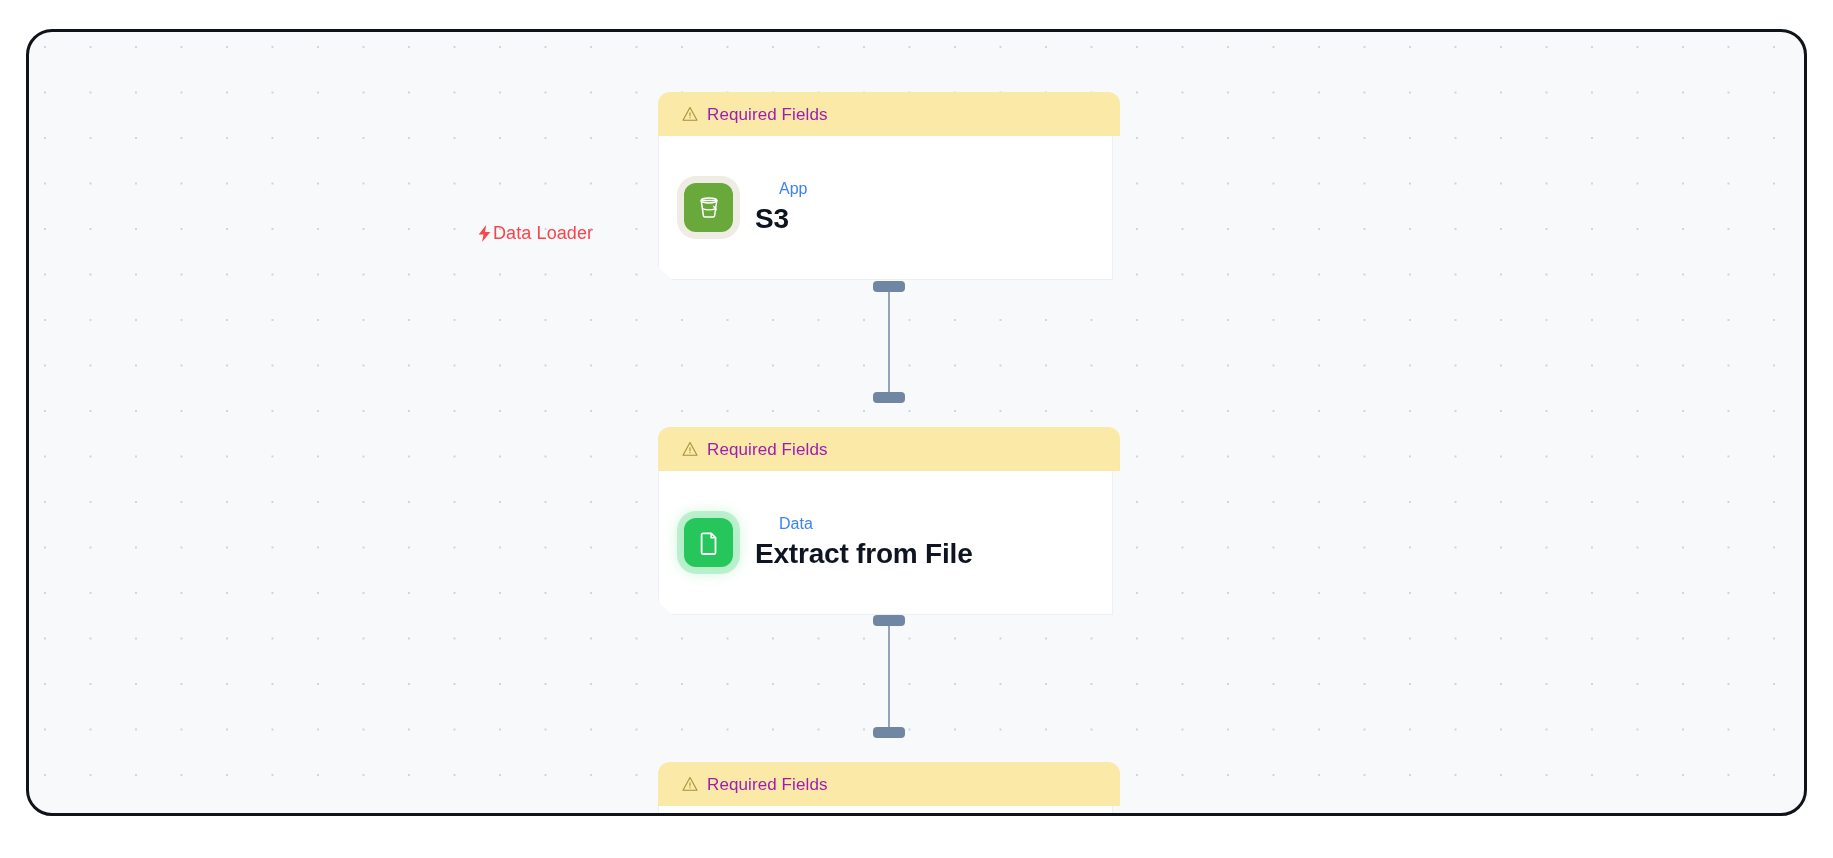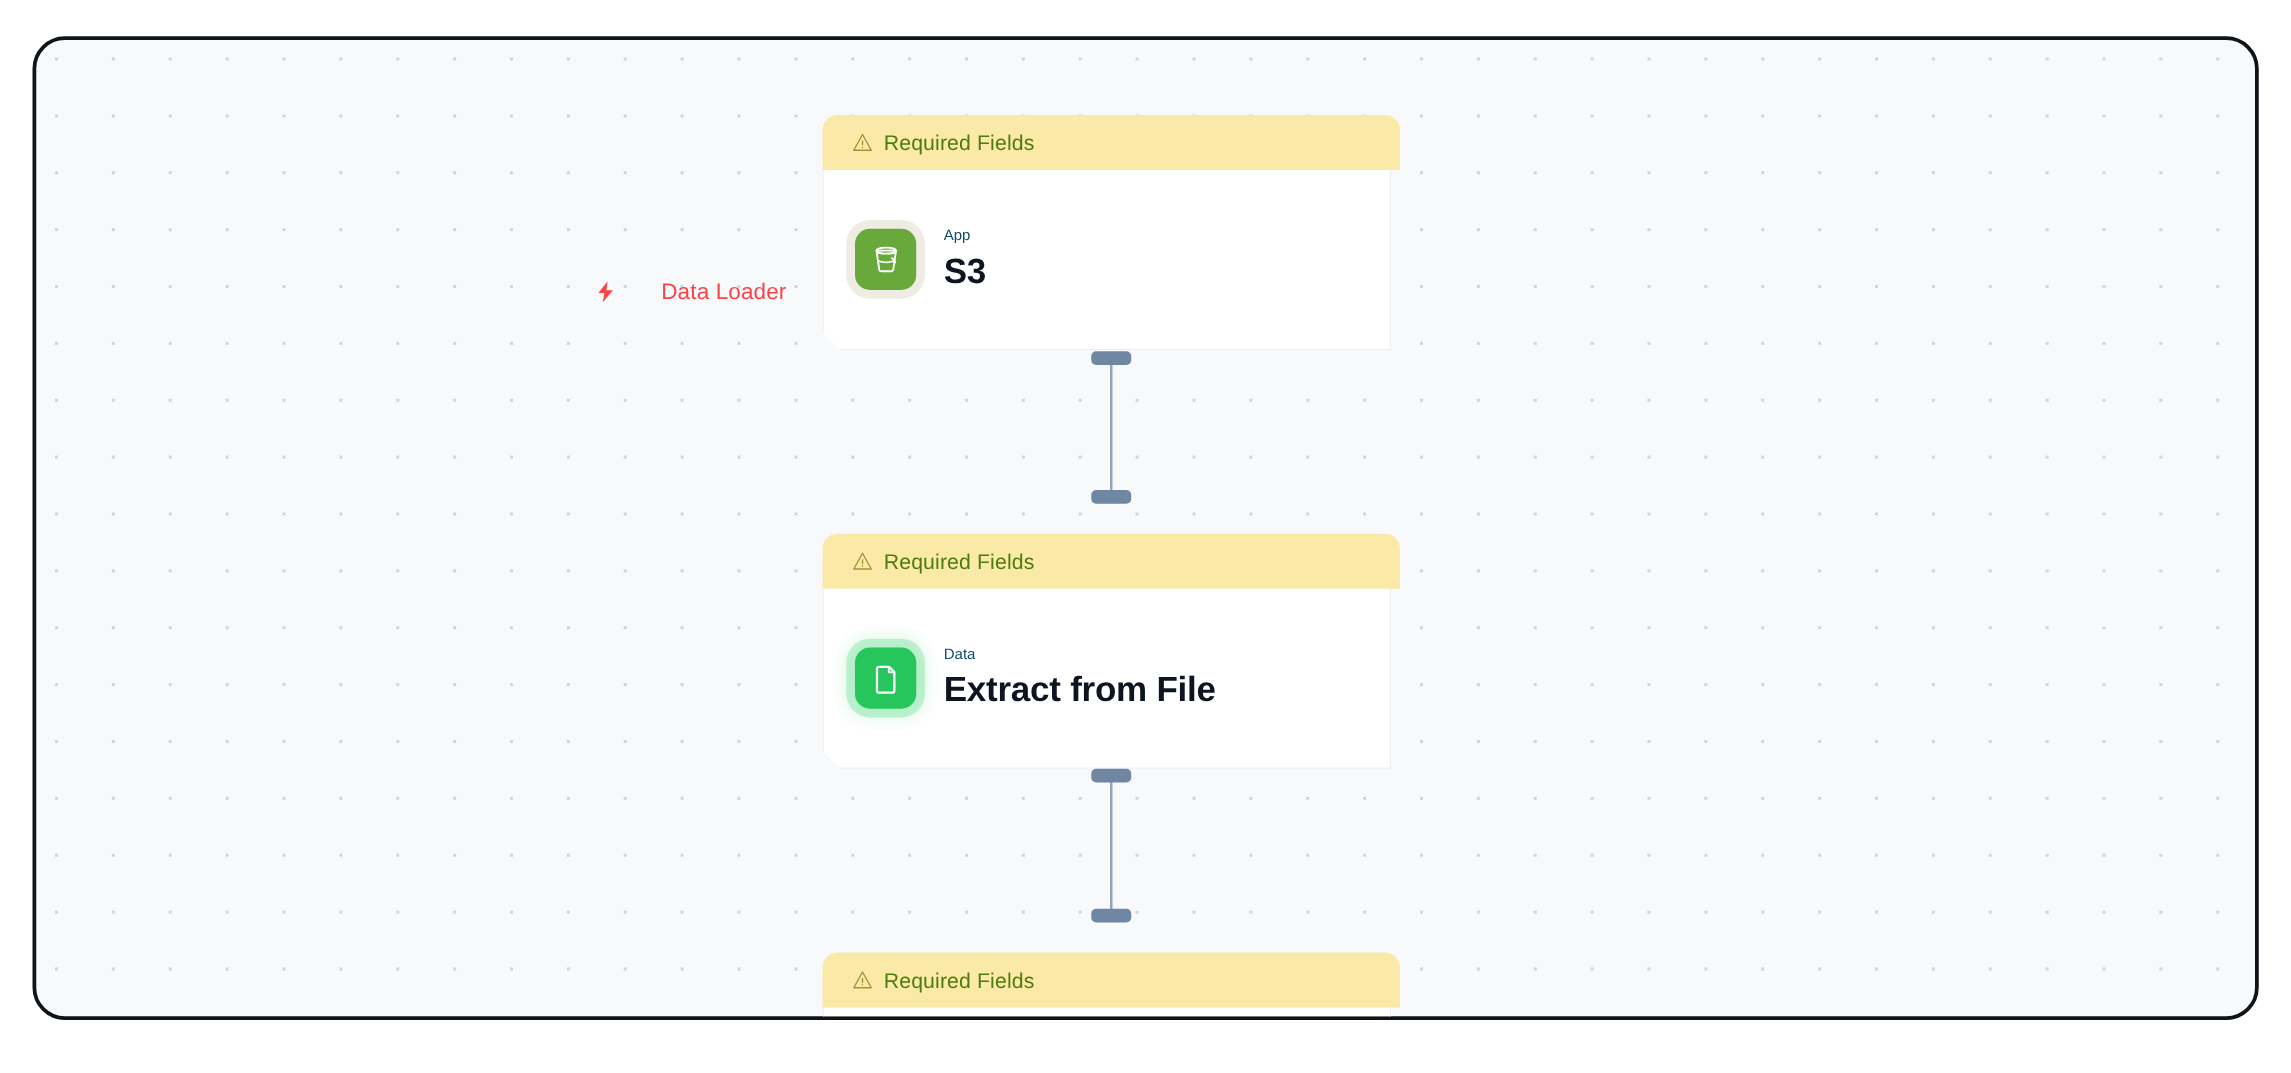--- a/index.html
+++ b/index.html
@@ -69,21 +69,21 @@
     width: 16px;
     height: 16px;
     display: block;
     flex: 0 0 auto;
     margin-top: -1px;
   }
 
   .node-header .header-label {
     font-size: 17px;
     font-weight: 400;
-    color: #4d7c0f;
+    color: #a21caf;
     letter-spacing: .1px;
     line-height: 1;
   }
 
   .node-body {
     position: relative;
     width: 455px;
     height: 144px;
     background: #ffffff;
     display: flex;
@@ -117,24 +117,25 @@
     background: #27c65c;
     box-shadow: 0 0 0 7px rgba(150, 232, 178, .55),
                 0 0 14px 6px rgba(150, 232, 178, .45);
   }
 
   .node-icon svg { display: block; }
 
   .node-text { display: flex; flex-direction: column; gap: 5px; }
 
   .node-category {
-    font-size: 12px;
+    font-size: 16px;
     font-weight: 400;
-    color: #0c4a6e;
+    color: #3b82f6;
     line-height: 1.1;
+    margin-left: 24px;
   }
 
   .node-title {
     font-size: 28px;
     font-weight: 700;
     color: #0e1420;
     line-height: 1.15;
     letter-spacing: -.2px;
   }
 
@@ -170,21 +171,20 @@
     display: block;
   }
 
   #data-loader-tag .tag-label {
     font-size: 18px;
     font-weight: 400;
     color: #f9444a;
     letter-spacing: .1px;
     line-height: 1;
     white-space: nowrap;
-    margin-left: 36px;
   }
 </style>
 </head>
 <body>
 
 <div id="page-shell">
 
   <div id="flow-canvas">
 
     <div id="dot-grid"></div>

